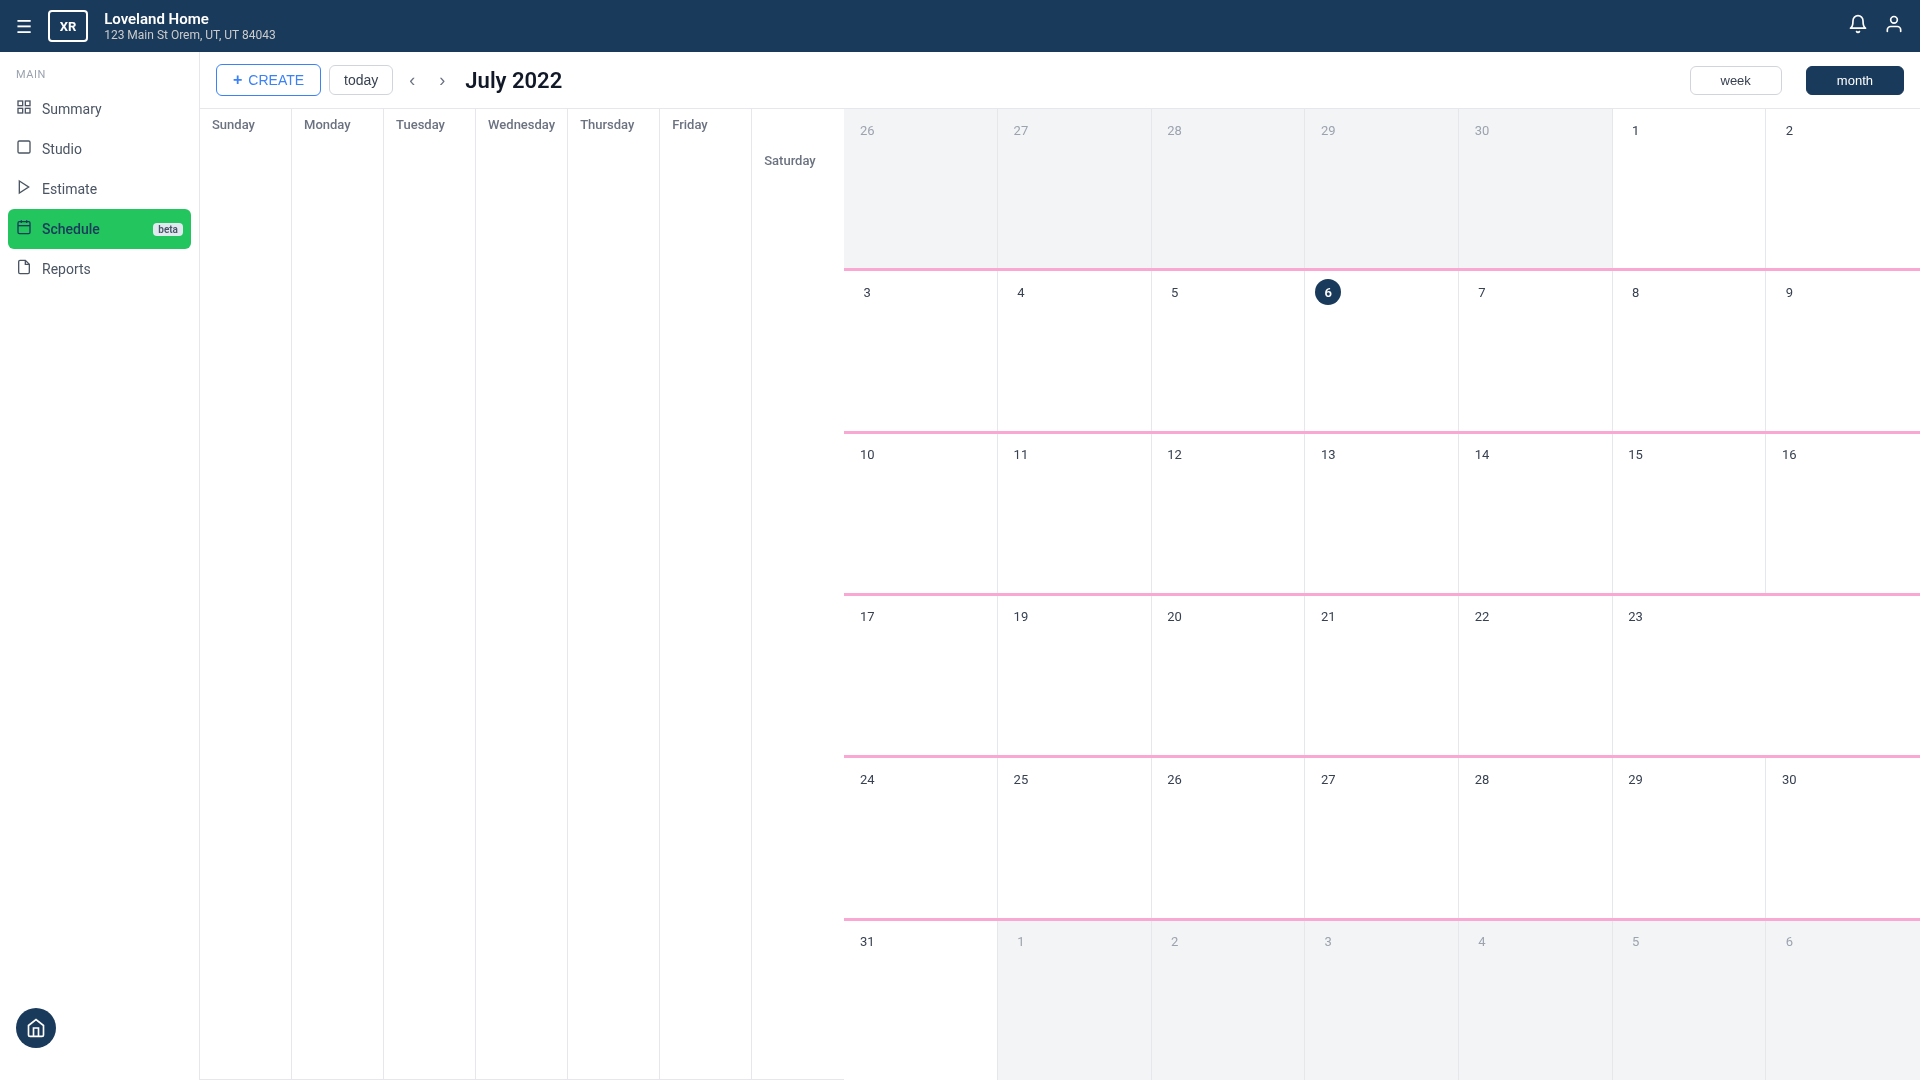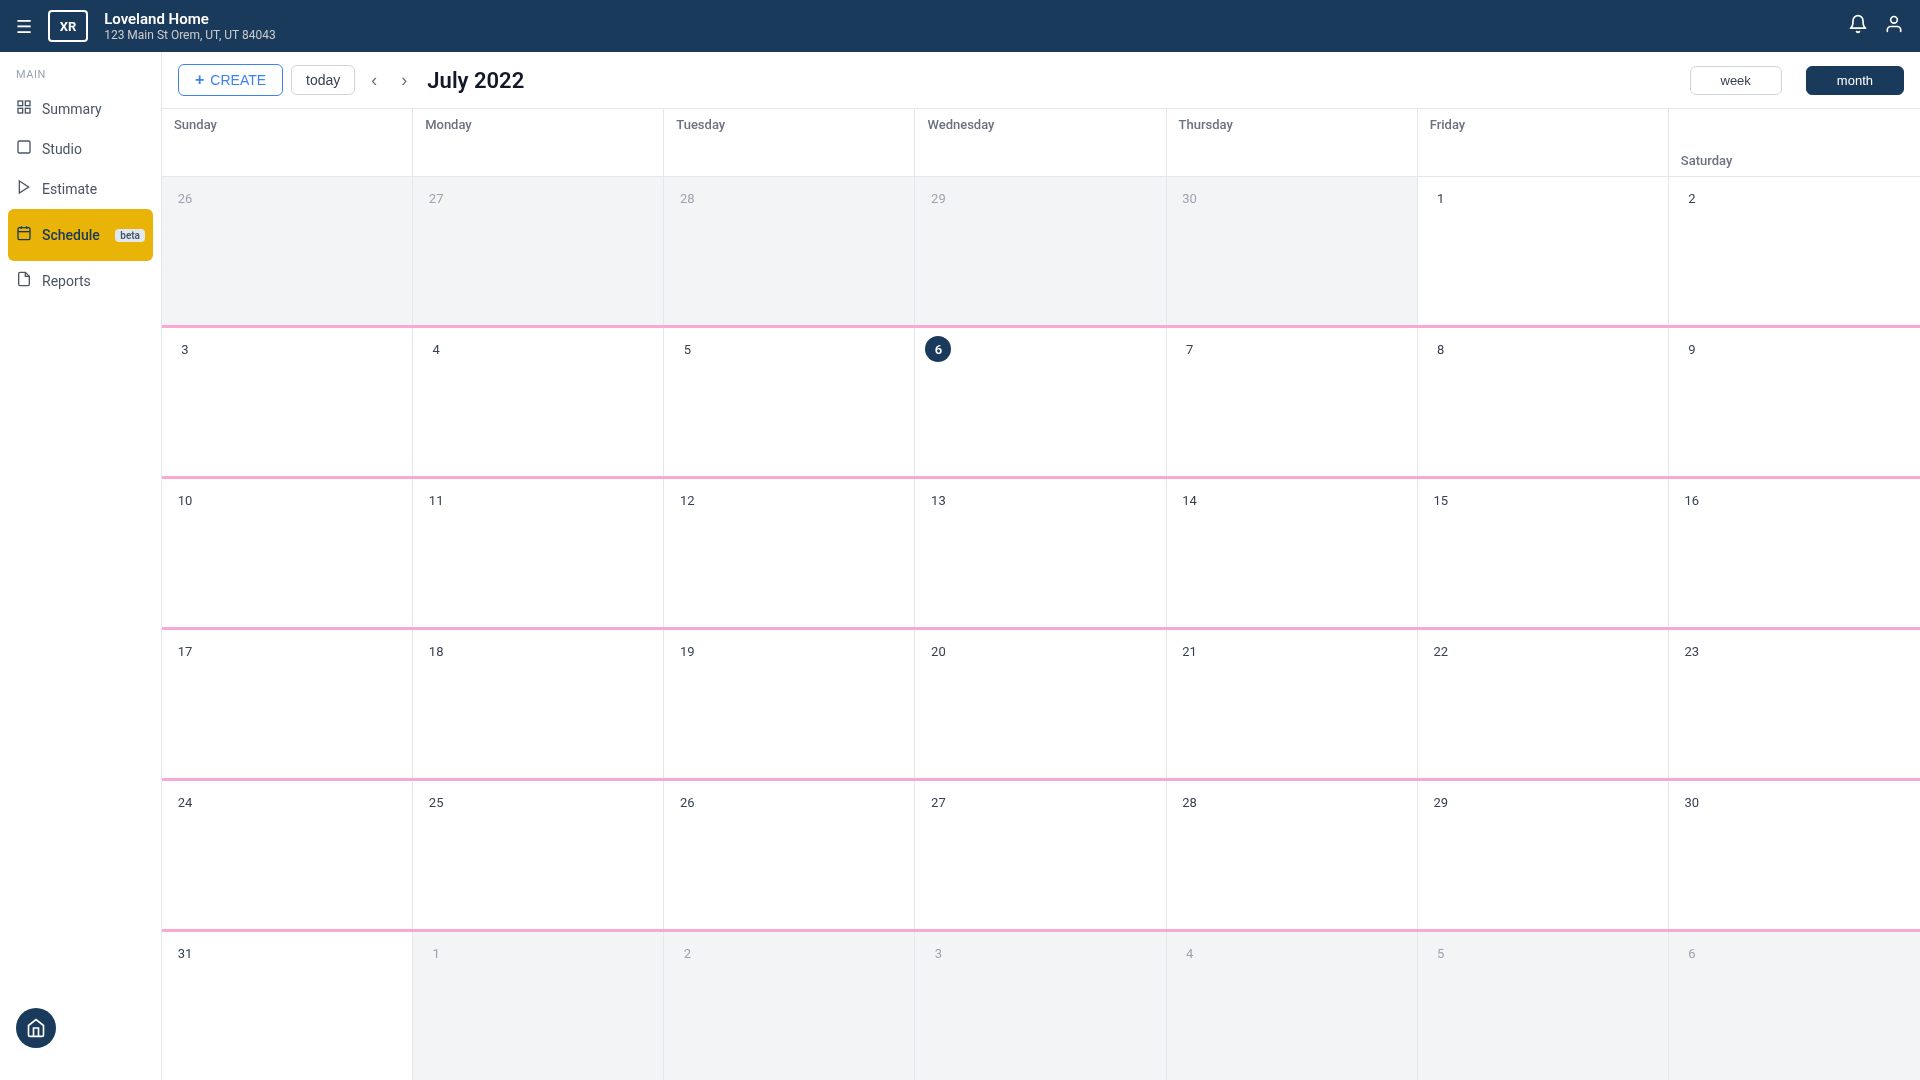--- a/index.html
+++ b/index.html
@@ -19,27 +19,27 @@
     .header-title-sub { font-size: 12px; color: #ccc; }
     .header-spacer { flex: 1; }
     .header-icons { display: flex; gap: 16px; align-items: center; }
     .header-icon { color: white; font-size: 18px; cursor: pointer; }
 
     
     .main-layout { display: flex; flex: 1; overflow: hidden; }
 
     
     .sidebar {
-      width: 162px; flex-shrink: 0; background: #fff; border-right: 1px solid #e5e7eb; display: flex; flex-direction: column; padding: 16px 0;
+      width: 200px; flex-shrink: 0; background: #fff; border-right: 1px solid #e5e7eb; display: flex; flex-direction: column; padding: 16px 0;
     }
     .sidebar-section-label { font-size: 11px; color: #9ca3af; text-transform: uppercase; padding: 0 16px 8px; letter-spacing: 0.05em; }
     .sidebar-item {
       display: flex; align-items: center; gap: 10px; padding: 10px 16px; cursor: pointer; color: #4b5563; font-size: 14px; border-radius: 0;
     }
-    .sidebar-item.active { background: #eab308; color: #1a3a5c; font-weight: 500; border-radius: 6px; margin: 0 8px; padding: 16px 8px; }
+    .sidebar-item.active { background: #22c55e; color: #1a3a5c; font-weight: 500; border-radius: 6px; margin: 0 8px; padding: 10px 8px; }
     .sidebar-item .icon { font-size: 16px; flex-shrink: 0; }
     .sidebar-item .label { flex: 1; }
     .sidebar-item .beta-badge {
       font-size: 10px; background: #e2e8f0; color: #475569; border-radius: 4px; padding: 1px 5px; font-weight: 600;
     }
     .sidebar-bottom { margin-top: auto; padding: 16px; }
     .sidebar-avatar {
       width: 40px; height: 40px; border-radius: 50%; background: #1a3a5c; display: flex; align-items: center; justify-content: center; color: white; font-size: 16px; cursor: pointer;
     }
 
@@ -58,21 +58,21 @@
     }
     .nav-arrow { background: none; border: none; font-size: 18px; cursor: pointer; color: #6b7280; padding: 4px 8px; }
     .calendar-title { font-size: 22px; font-weight: 600; color: #111827; margin-left: 4px; flex: 1; }
     .view-toggle { display: flex; gap: 4px; }
     .view-btn {
       background: #fff; border: 1.5px solid #d1d5db; color: #374151; border-radius: 6px; padding: 6px 30px; font-size: 13px; cursor: pointer;
     }
     .view-btn.active { background: #1a3a5c; color: white; border-color: #1a3a5c; margin-left: 20px; }
 
     
-    .calendar-grid { flex: 1; display: flex; flex-direction: column; overflow: hidden; }
+    .calendar-grid { flex: 1; display: flex; flex-direction: row; overflow: hidden; }
     .calendar-days-header {
       display: grid; grid-template-columns: repeat(7, 1fr); border-bottom: 1px solid #e5e7eb; flex-shrink: 0;
     }
     .calendar-day-header {
       padding: 8px 12px; font-size: 13px; color: #6b7280; font-weight: 500; text-align: left; border-right: 1px solid #e5e7eb;
     }
     .calendar-day-header:last-child { border-right: none; margin-top: 36px; }
     .calendar-weeks { flex: 1; display: flex; flex-direction: column; overflow: hidden; }
     .calendar-week { display: grid; grid-template-columns: repeat(7, 1fr); flex: 1; border-bottom: 3px solid #f9a8d4; }
     .calendar-week:last-child { border-bottom: none; }
@@ -281,23 +281,20 @@
             </div>
             <div class="calendar-cell">
               <div class="day-number">16</div>
             </div>
           </div>
           <div class="calendar-week">
             <div class="calendar-cell">
               <div class="day-number">17</div>
             </div>
             <div class="calendar-cell">
-              <div class="day-number">18</div>
-            </div>
-            <div class="calendar-cell">
               <div class="day-number">19</div>
             </div>
             <div class="calendar-cell">
               <div class="day-number">20</div>
             </div>
             <div class="calendar-cell">
               <div class="day-number">21</div>
             </div>
             <div class="calendar-cell">
               <div class="day-number">22</div>

